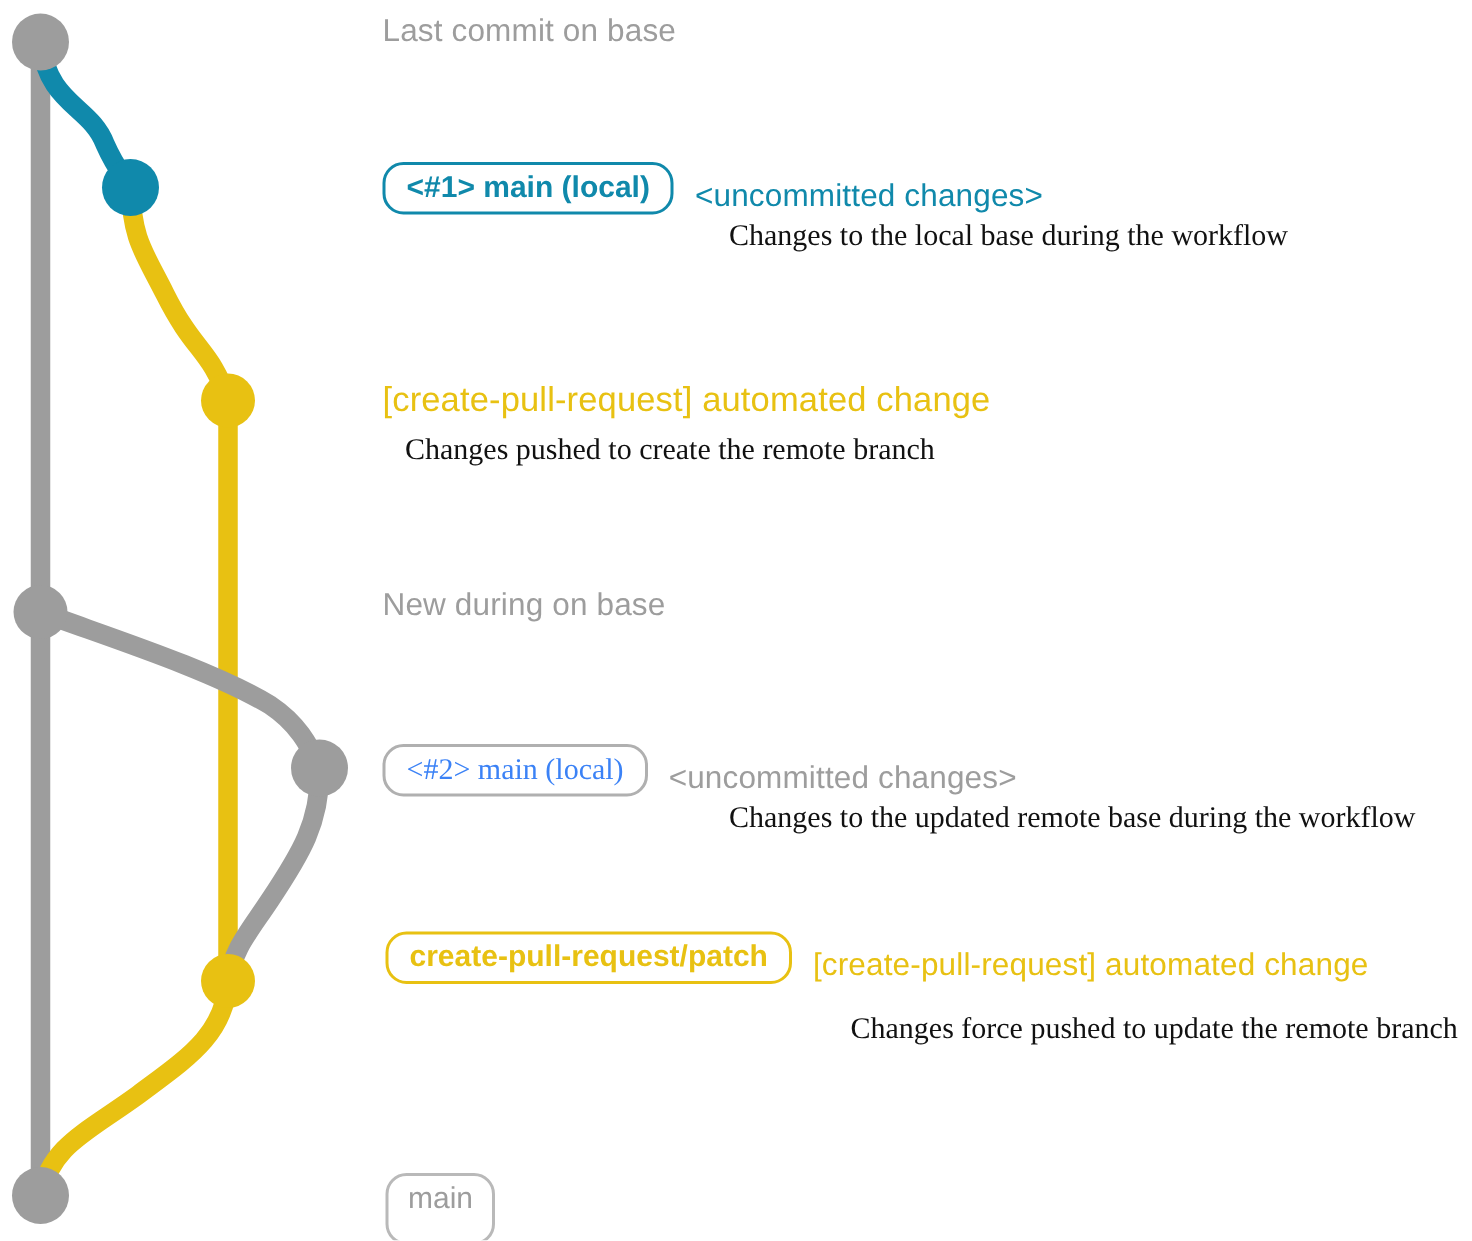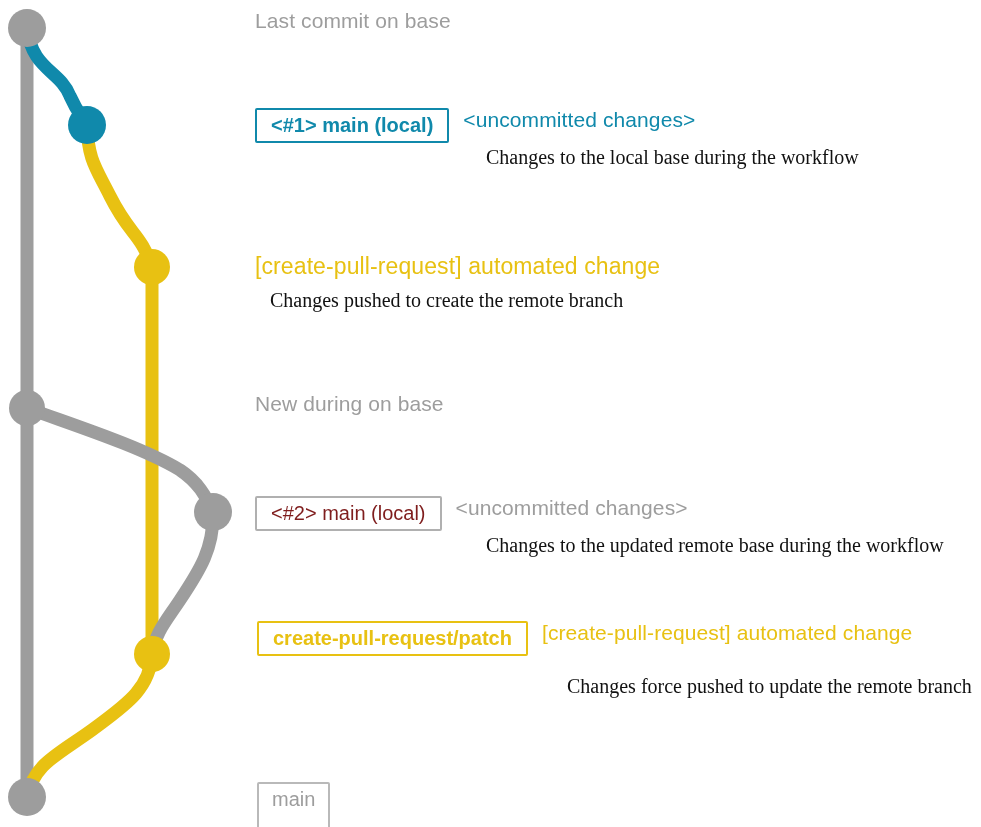--- a/index.html
+++ b/index.html
@@ -19,48 +19,48 @@
     position: absolute;
     left: 0;
     top: 0;
     width: 981px;
     height: 827px;
   }
 
   .row {
     position: absolute;
     display: flex;
-    align-items: flex-start;
+    align-items: flex-end;
   }
 
   
   .caption {
     font-family: "Liberation Sans", sans-serif;
     font-size: 21px;
     color: #9d9d9d;
     white-space: nowrap;
     letter-spacing: 0.1px;
   }
 
   
   .pill {
     display: inline-block;
-    border-radius: 2px;
+    border-radius: 14px;
     border-width: 2px;
     border-style: solid;
     padding: 5px 14px 6px 14px;
     font-family: "Liberation Sans", sans-serif;
     font-size: 20px;
     font-weight: bold;
     line-height: 1;
     white-space: nowrap;
     background: #ffffff;
   }
   .pill-teal   { border-color: #1089ab; color: #1089ab; }
-  .pill-gray   { border-color: #b0b0b0; color: #7f1d1d; font-weight: normal; }
+  .pill-gray   { border-color: #b0b0b0; color: #3b82f6; font-weight: normal; font-family: Liberation Serif, serif; }
   .pill-yellow { border-color: #e8c112; color: #e8c112; }
   .pill-gray-thin {
     border-color: #b9b9b9;
     color: #9d9d9d;
     font-weight: normal;
     border-width: 2px;
     font-size: 20px;
     padding: 5px 13px 19px 13px;
   }
 

